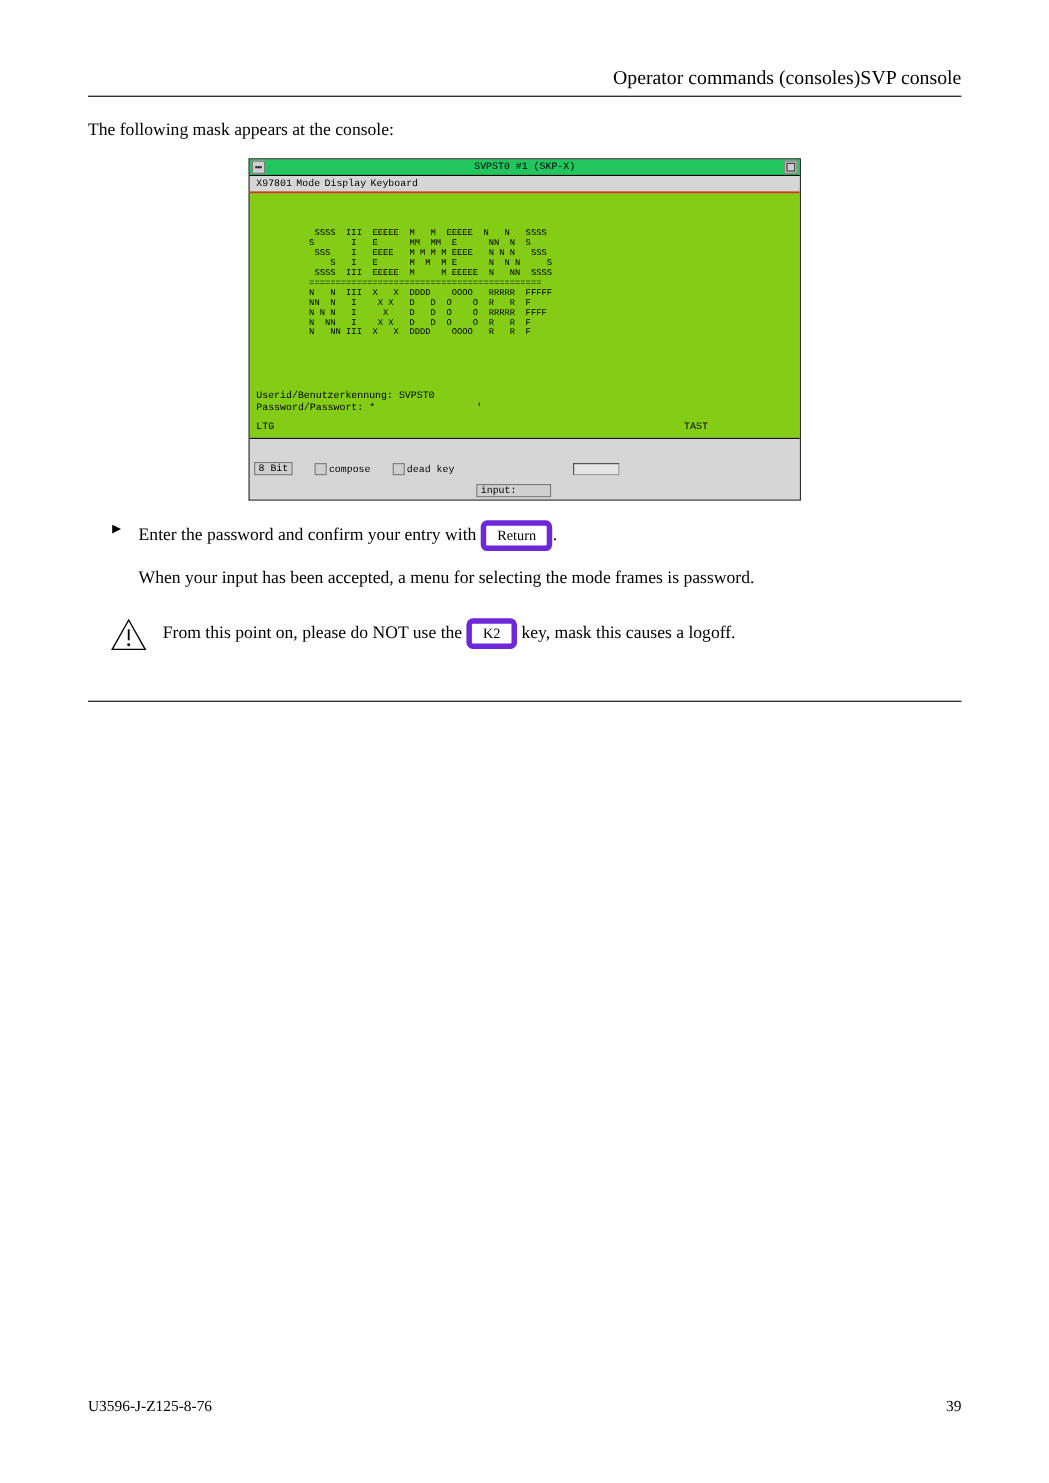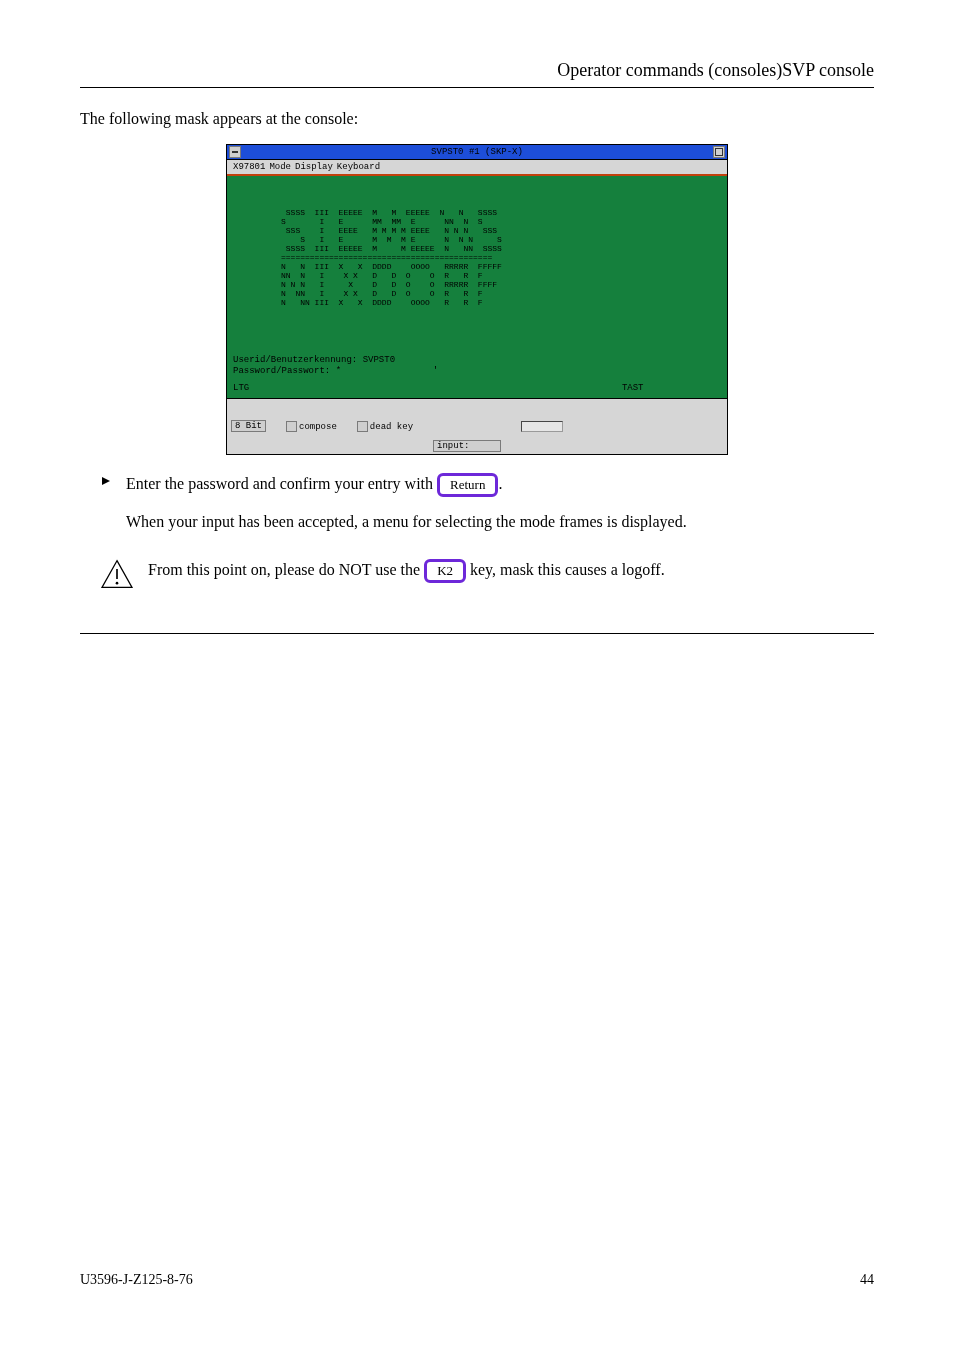--- a/index.html
+++ b/index.html
@@ -52,21 +52,21 @@
     border: 1px solid #000;
     background: #d6d6d6;
     font-family: "Courier New", monospace;
     font-size: 8px;
     line-height: 10px;
   }
   .term-titlebar {
     display: flex;
     align-items: center;
     border-bottom: 1px solid #000;
-    background: #1d4ed8;
+    background: #22c55e;
     height: 14px;
   }
   .tb-btn {
     width: 12px;
     height: 12px;
     margin: 0 2px;
     background: #cfcfcf;
     border: 1px solid #7a7a7a;
     box-sizing: border-box;
     display: flex;
@@ -92,21 +92,21 @@
   }
   .term-menubar {
     display: flex;
     gap: 4px;
     padding: 2px 6px;
     border-bottom: 2px solid #c2410c;
     background: #d6d6d6;
     font-size: 9px;
   }
   .term-body {
-    background: #15803d;
+    background: #84cc16;
     padding: 4px 6px;
   }
   .ascii-art {
     white-space: pre;
     font-family: "Courier New", monospace;
     font-size: 8px;
     line-height: 9px;
     margin: 28px 0 10px 0;
   }
   .login-row, .status-row {
@@ -173,21 +173,21 @@
   .bullet-row .text {
     flex: 1;
     font-size: 16px;
     line-height: 1.35;
   }
   .marker.triangle {
     font-size: 14px;
   }
   .keycap {
     display: inline-block;
-    border: 3px solid #6d28d9;
+    border: 5px solid #6d28d9;
     border-radius: 6px;
     padding: 0 10px;
     font-size: 13px;
     line-height: 18px;
     vertical-align: middle;
     background: #fff;
   }
   .caution-row {
     display: flex;
     align-items: flex-start;
@@ -279,33 +279,33 @@
     <div class="marker triangle">
       <svg width="12" height="12" viewBox="0 0 12 12">
           <polygon points="2,2 10,6 2,10" fill="#000"></polygon>
         </svg>
     </div>
     <div class="text">
       <span>Enter the password and confirm your entry with </span><span class="keycap">Return</span><span>.</span>
     </div>
   </div>
 
-  <div class="body-text" style="margin-left:46px;">When your input has been accepted, a menu for selecting the mode frames is displayed.</div>
+  <div class="body-text" style="margin-left:46px;">When your input has been accepted, a menu for selecting the mode frames is password.</div>
 
   <div class="caution-row">
     <div class="caution-icon">
       <svg viewBox="0 0 40 36">
         <polygon points="20,2 38,34 2,34" fill="none" stroke="#000" stroke-width="1.5"></polygon>
         <line x1="20" y1="12" x2="20" y2="24" stroke="#000" stroke-width="2"></line>
         <circle cx="20" cy="29" r="1.6" fill="#000"></circle>
       </svg>
     </div>
     <div class="caution-text">
       <span>From this point on, please do NOT use the </span><span class="keycap">K2</span> key, <span> mask this causes a logoff.</span>
     </div>
   </div>
 
   <hr class="bottom-rule">
   <div class="footer">
     <span>U3596-J-Z125-8-76</span>
-    <span>44</span>
+    <span>39</span>
   </div>
 </div>
 
 </body></html>

